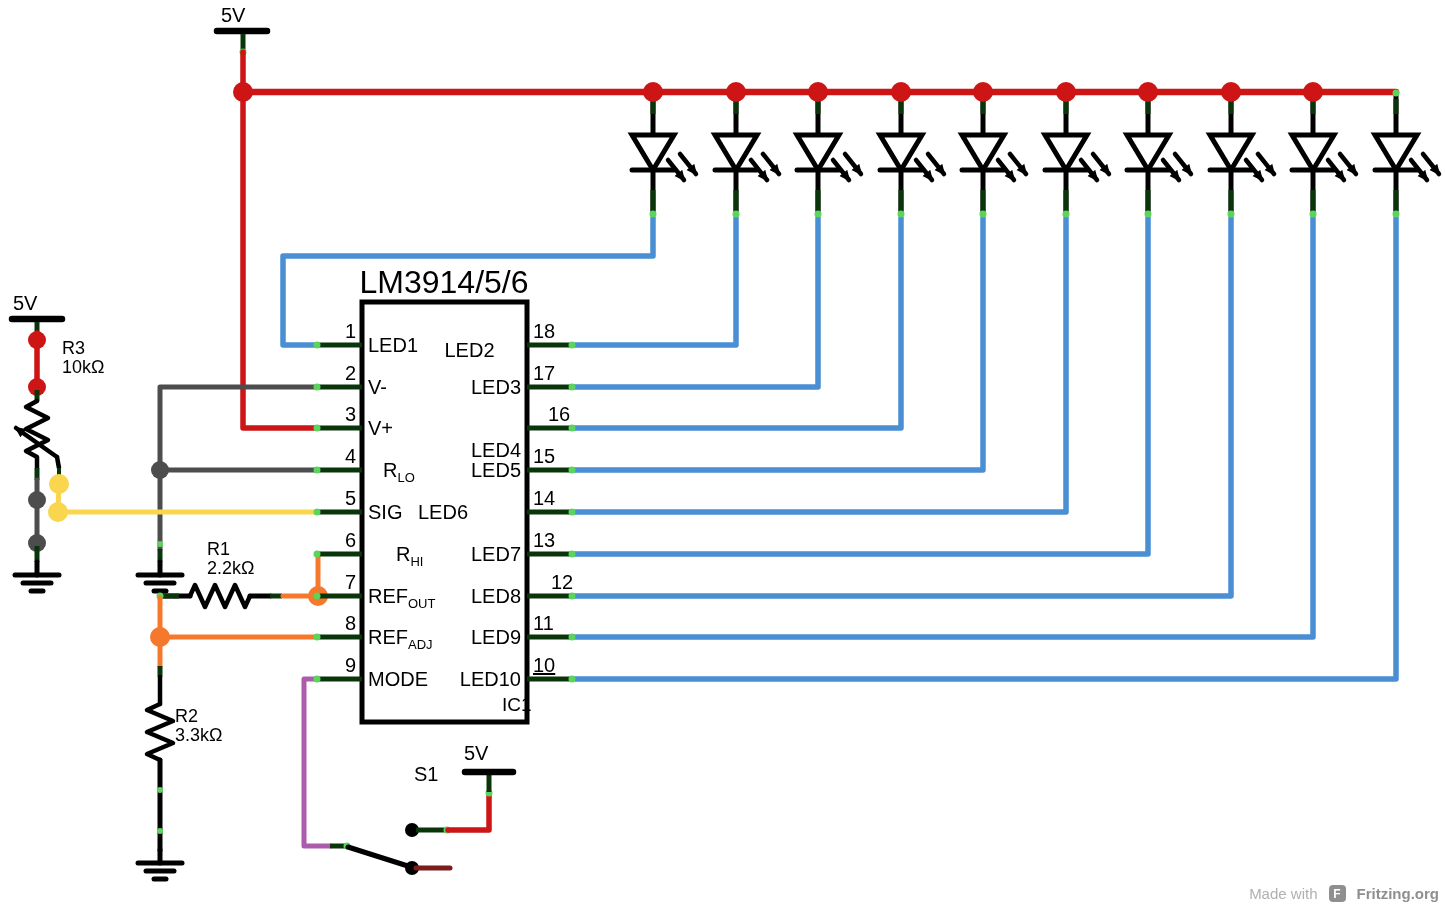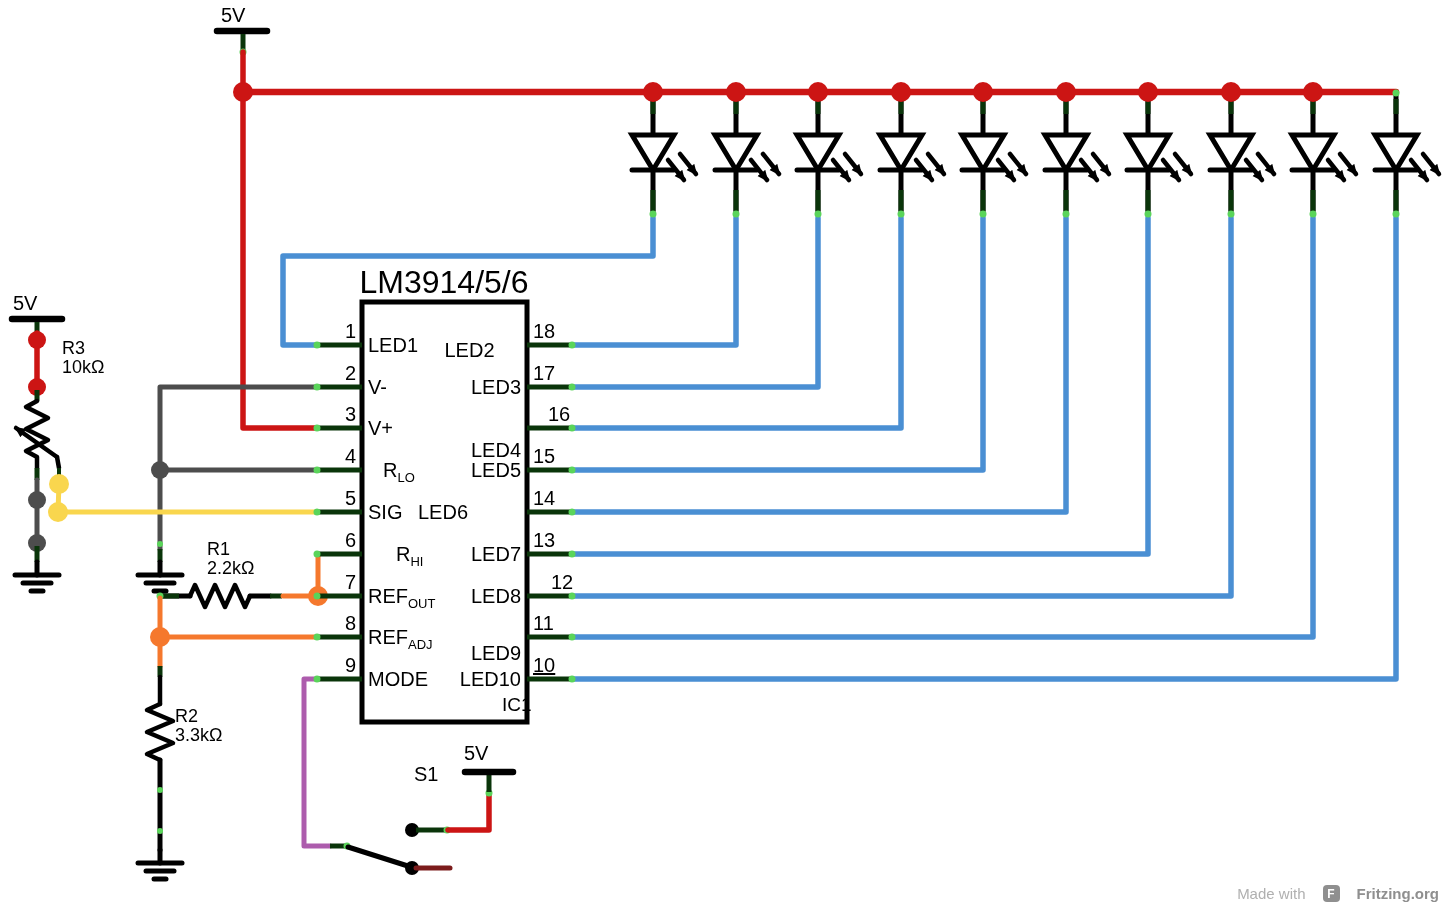--- a/index.html
+++ b/index.html
@@ -25,21 +25,21 @@
   .w-grn{stroke:var(--c-pin-green);stroke-width:5;fill:none;stroke-linecap:butt}
   .w-grn4{stroke:var(--c-pin-green);stroke-width:4;fill:none}
   .w-blk{stroke:#000;stroke-width:5;fill:none;stroke-linecap:round;stroke-linejoin:round}
   .w-blk4{stroke:#000;stroke-width:4.5;fill:none;stroke-linecap:round;stroke-linejoin:round}
   .w-blk6{stroke:#000;stroke-width:6.5;fill:none;stroke-linecap:round}
   .d-red{fill:var(--c-red)} .d-yel{fill:var(--c-yellow)} .d-org{fill:var(--c-orange)}
   .d-gry{fill:var(--c-gray)} .d-blk{fill:#000} .d-tick{fill:var(--c-tick-green)}
   .ic-rect{fill:#fff;stroke:#000;stroke-width:5}
   .led-tri{fill:#fff;stroke:#000;stroke-width:5;stroke-linejoin:miter}
   
-  #footer{position:absolute;right:6px;bottom:2px;display:flex;align-items:center;gap:17px;
+  #footer{position:absolute;right:6px;bottom:2px;display:flex;align-items:center;gap:11px;
           font-size:15px;}
   #footer .made{color:var(--c-footer-text);}
   #footer .brand{color:var(--c-footer-brand);font-weight:bold;}
   .fz-icon{width:17px;height:17px;border-radius:4px;background:var(--c-footer-brand);
            display:flex;align-items:center;justify-content:center;
            color:#fff;font-weight:bold;font-size:12px;line-height:1;}
 </style>
 </head>
 <body>
 
@@ -387,21 +387,21 @@
       <div class="pin-label" style="left:368px;top:542px;margin-left:28px;">R<sub>HI</sub></div>
       <div class="pin-num" style="left:533px;top:528px;width:42px;text-align:left;">13</div>
       <div class="pin-label" style="left:418px;top:542px;width:103px;text-align:right;">LED7</div>
       <div class="pin-num" style="left:317px;top:570px;width:39px;text-align:right;">7</div>
       <div class="pin-label" style="left:368px;top:584px;">REF<sub>OUT</sub></div>
       <div class="pin-num" style="left:533px;top:570px;width:42px;text-align:center;margin-left:8px;">12</div>
       <div class="pin-label" style="left:418px;top:584px;width:103px;text-align:right;">LED8</div>
       <div class="pin-num" style="left:317px;top:611px;width:39px;text-align:right;">8</div>
       <div class="pin-label" style="left:368px;top:625px;">REF<sub>ADJ</sub></div>
       <div class="pin-num" style="left:533px;top:611px;width:42px;text-align:left;">11</div>
-      <div class="pin-label" style="left:418px;top:625px;width:103px;text-align:right;margin-top:16px;">LED9</div>
+      <div class="pin-label" style="left:418px;top:625px;width:103px;text-align:right;">LED9</div>
       <div class="pin-num" style="left:317px;top:653px;width:39px;text-align:right;">9</div>
       <div class="pin-label" style="left:368px;top:667px;">MODE</div>
       <div class="pin-num" style="left:533px;top:653px;width:42px;text-align:left;text-decoration:underline;">10</div>
       <div class="pin-label" style="left:418px;top:667px;width:103px;text-align:right;">LED10</div>
     </div>
 
   <div id="footer">
     <span class="made">Made with</span>
     <span class="fz-icon">F</span>
     <span class="brand">Fritzing.org</span>

